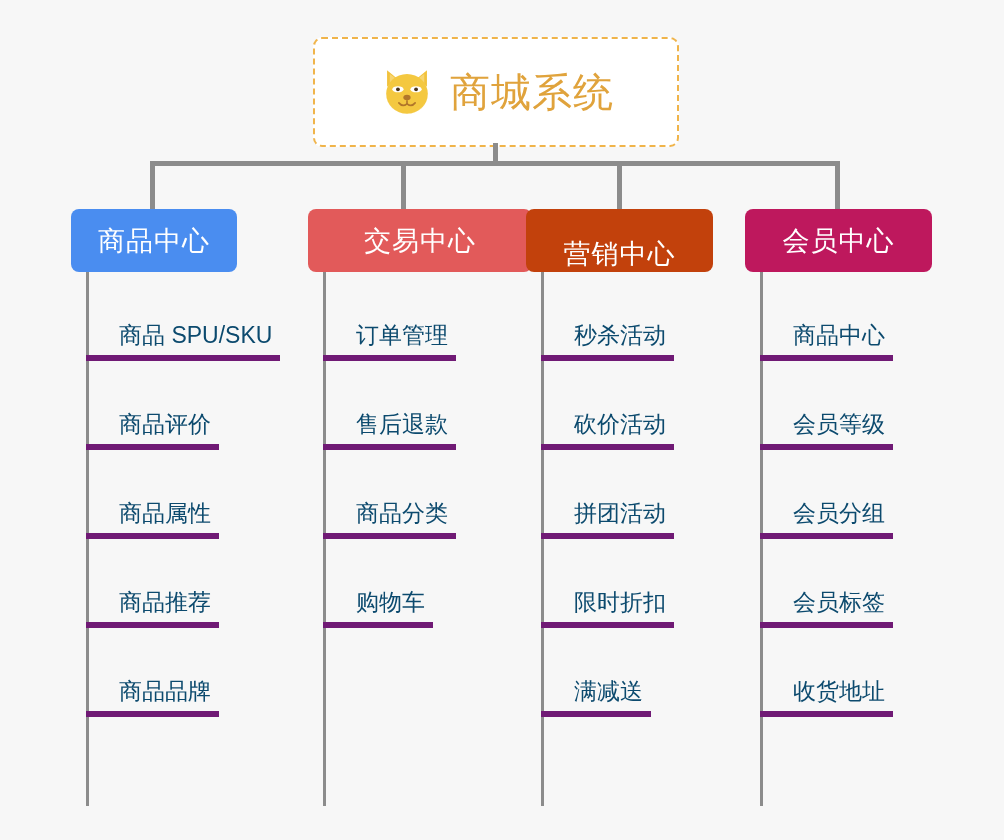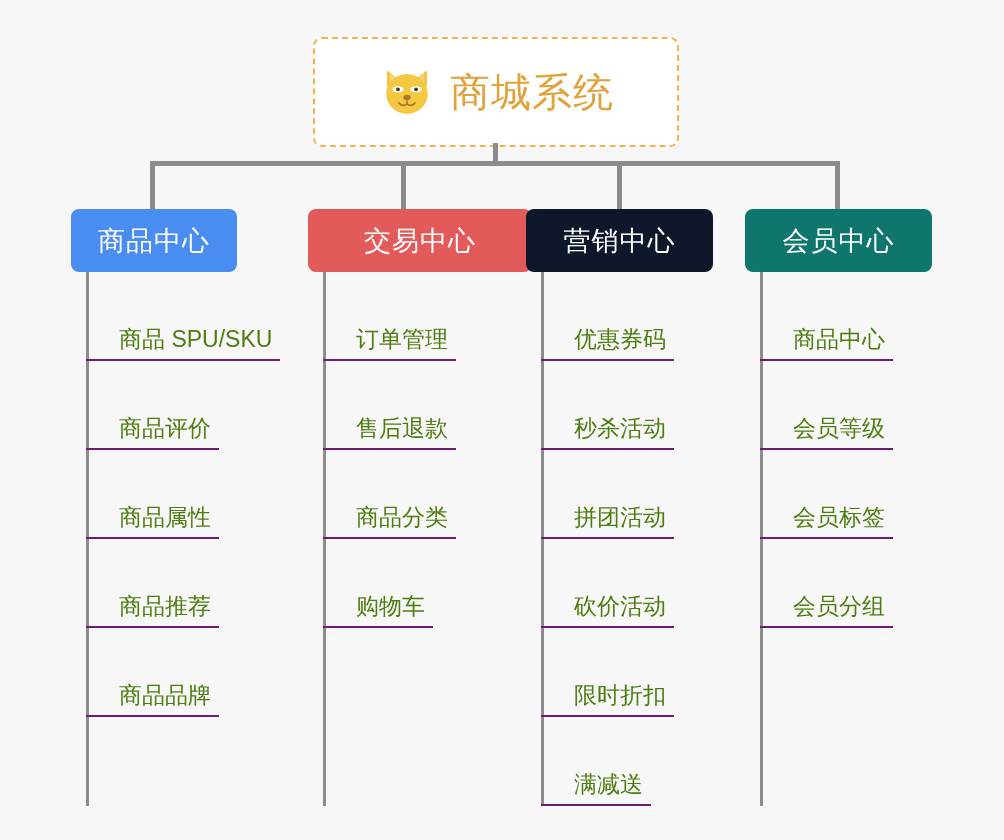--- a/index.html
+++ b/index.html
@@ -104,24 +104,24 @@
   }
   .leaf-item {
     height: 89px;
     display: flex;
     align-items: flex-end;
     padding-left: 0;
   }
   .leaf-label {
     display: inline-block;
     font-size: 23px;
-    color: #4d7c0f;
+    color: #0c4a6e;
     line-height: 1.15;
     padding: 0 8px 7px 33px;
-    border-bottom: 2px solid #701a75;
+    border-bottom: 6px solid #701a75;
     white-space: nowrap;
   }
 </style>
 </head>
 <body>
 
 <div id="mindmap" style="background: rgb(247, 247, 247);">
 
   <div class="root-node" style="border-color: rgb(240, 180, 74); background: rgb(255, 255, 255);">
     <span class="root-emoji">
@@ -192,60 +192,60 @@
       <li class="leaf-item">
           <span class="leaf-label">商品分类</span>
         </li>
       <li class="leaf-item">
           <span class="leaf-label">购物车</span>
         </li>
     </ul>
   </div>
 
   <div class="branch" style="left:526px;width:187px;">
-    <div class="branch-head" style="background: #0f172a;">
+    <div class="branch-head" style="background: #c2410c; align-items: flex-end;">
       <span>营销中心</span>
     </div>
     <div class="branch-spine" style="height: 534px; background: rgb(140, 140, 140);"></div>
     <ul class="leaf-list">
       <li class="leaf-item">
-          <span class="leaf-label">优惠券码</span>
-        </li>
-      <li class="leaf-item">
           <span class="leaf-label">秒杀活动</span>
         </li>
       <li class="leaf-item">
+          <span class="leaf-label">砍价活动</span>
+        </li>
+      <li class="leaf-item">
           <span class="leaf-label">拼团活动</span>
         </li>
       <li class="leaf-item">
-          <span class="leaf-label">砍价活动</span>
-        </li>
-      <li class="leaf-item">
           <span class="leaf-label">限时折扣</span>
         </li>
       <li class="leaf-item">
           <span class="leaf-label">满减送</span>
         </li>
     </ul>
   </div>
 
   <div class="branch" style="left:745px;width:187px;">
-    <div class="branch-head" style="background: #0f766e;">
+    <div class="branch-head" style="background: #be185d;">
       <span>会员中心</span>
     </div>
     <div class="branch-spine" style="height: 534px; background: rgb(140, 140, 140);"></div>
     <ul class="leaf-list">
       <li class="leaf-item">
           <span class="leaf-label">商品中心</span>
         </li>
       <li class="leaf-item">
           <span class="leaf-label">会员等级</span>
         </li>
       <li class="leaf-item">
+          <span class="leaf-label">会员分组</span>
+        </li>
+      <li class="leaf-item">
           <span class="leaf-label">会员标签</span>
         </li>
       <li class="leaf-item">
-          <span class="leaf-label">会员分组</span>
+          <span class="leaf-label">收货地址</span>
         </li>
     </ul>
   </div>
 
 </div>
 
 </body></html>

